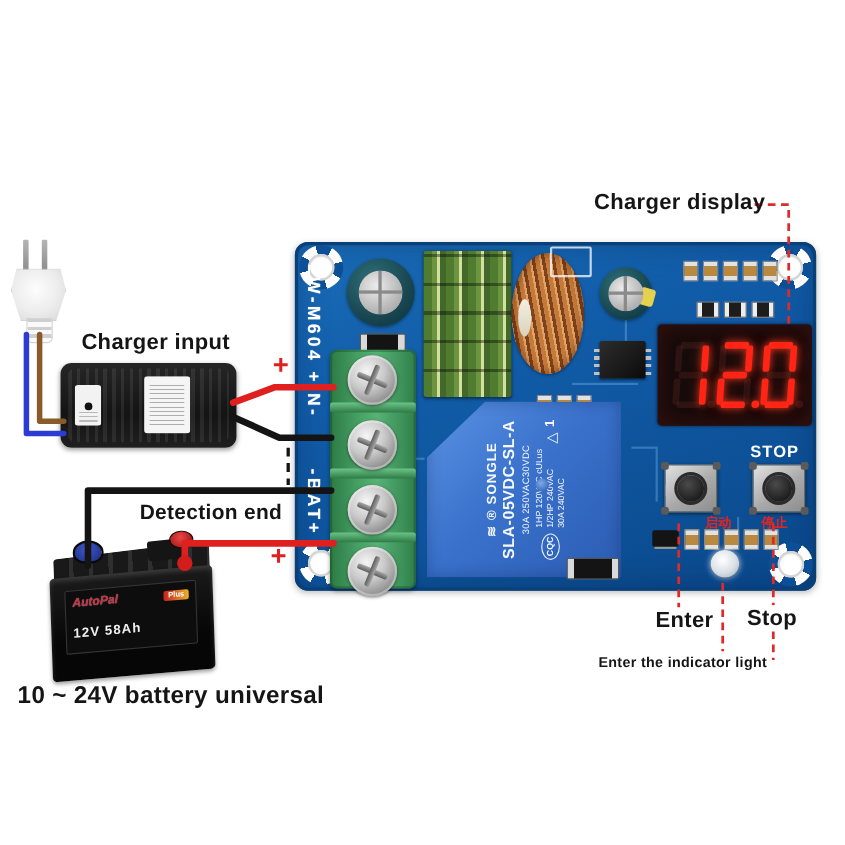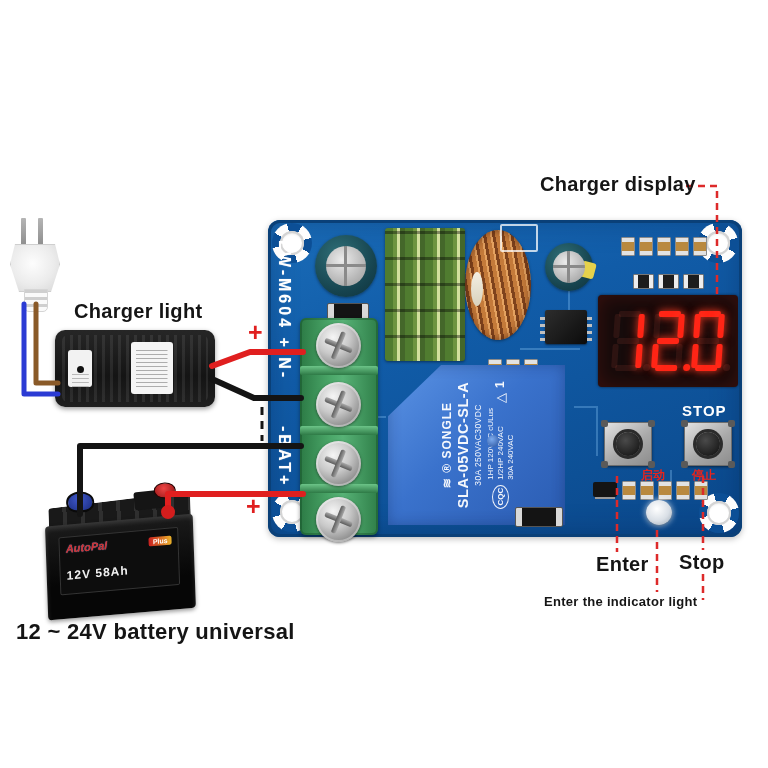--- a/index.html
+++ b/index.html
@@ -313,22 +313,23 @@
     <polyline points="168,514 168,494 303,494" fill="none" stroke="#e01f1f" stroke-width="6" stroke-linejoin="round" stroke-linecap="round"></polyline>
     <circle cx="168" cy="512" r="7" fill="#d31d1d"></circle>
     <path d="M686,186 L717,186 L717,296" fill="none" stroke="#dd2a2a" stroke-width="2.5" stroke-dasharray="7 5"></path>
     <line x1="617" y1="476" x2="617" y2="552" stroke="#dd2a2a" stroke-width="2.5" stroke-dasharray="7 5"></line>
     <line x1="657" y1="530" x2="657" y2="592" stroke="#dd2a2a" stroke-width="2.5" stroke-dasharray="7 5"></line>
     <line x1="703" y1="476" x2="703" y2="550" stroke="#dd2a2a" stroke-width="2.5" stroke-dasharray="7 5"></line>
     <line x1="703" y1="574" x2="703" y2="600" stroke="#dd2a2a" stroke-width="2.5" stroke-dasharray="7 5"></line>
   </svg>
 
   <div class="ann" style="left:540px;top:173px;font-size:20px;">Charger display</div>
-  <div class="ann" style="left:74px;top:300px;font-size:20px;">Charger light</div>
-  <div class="ann" style="left:16px;top:619px;font-size:22px;">12 ~ 24V battery universal</div>
+  <div class="ann" style="left:74px;top:300px;font-size:20px;">Charger input</div>
+  <div class="ann" style="left:127px;top:456px;font-size:19px;">Detection end</div>
+  <div class="ann" style="left:16px;top:619px;font-size:22px;">10 ~ 24V battery universal</div>
   <div class="ann" style="left:596px;top:553px;font-size:20px;">Enter</div>
   <div class="ann" style="left:679px;top:551px;font-size:20px;">Stop</div>
   <div class="ann" style="left:544px;top:594px;font-size:13px;">Enter the indicator light</div>
 
   <div class="plus" style="left:248px;top:320px;">+</div>
   <div class="plus" style="left:246px;top:494px;">+</div>
 
 </div>
 
 </body></html>

